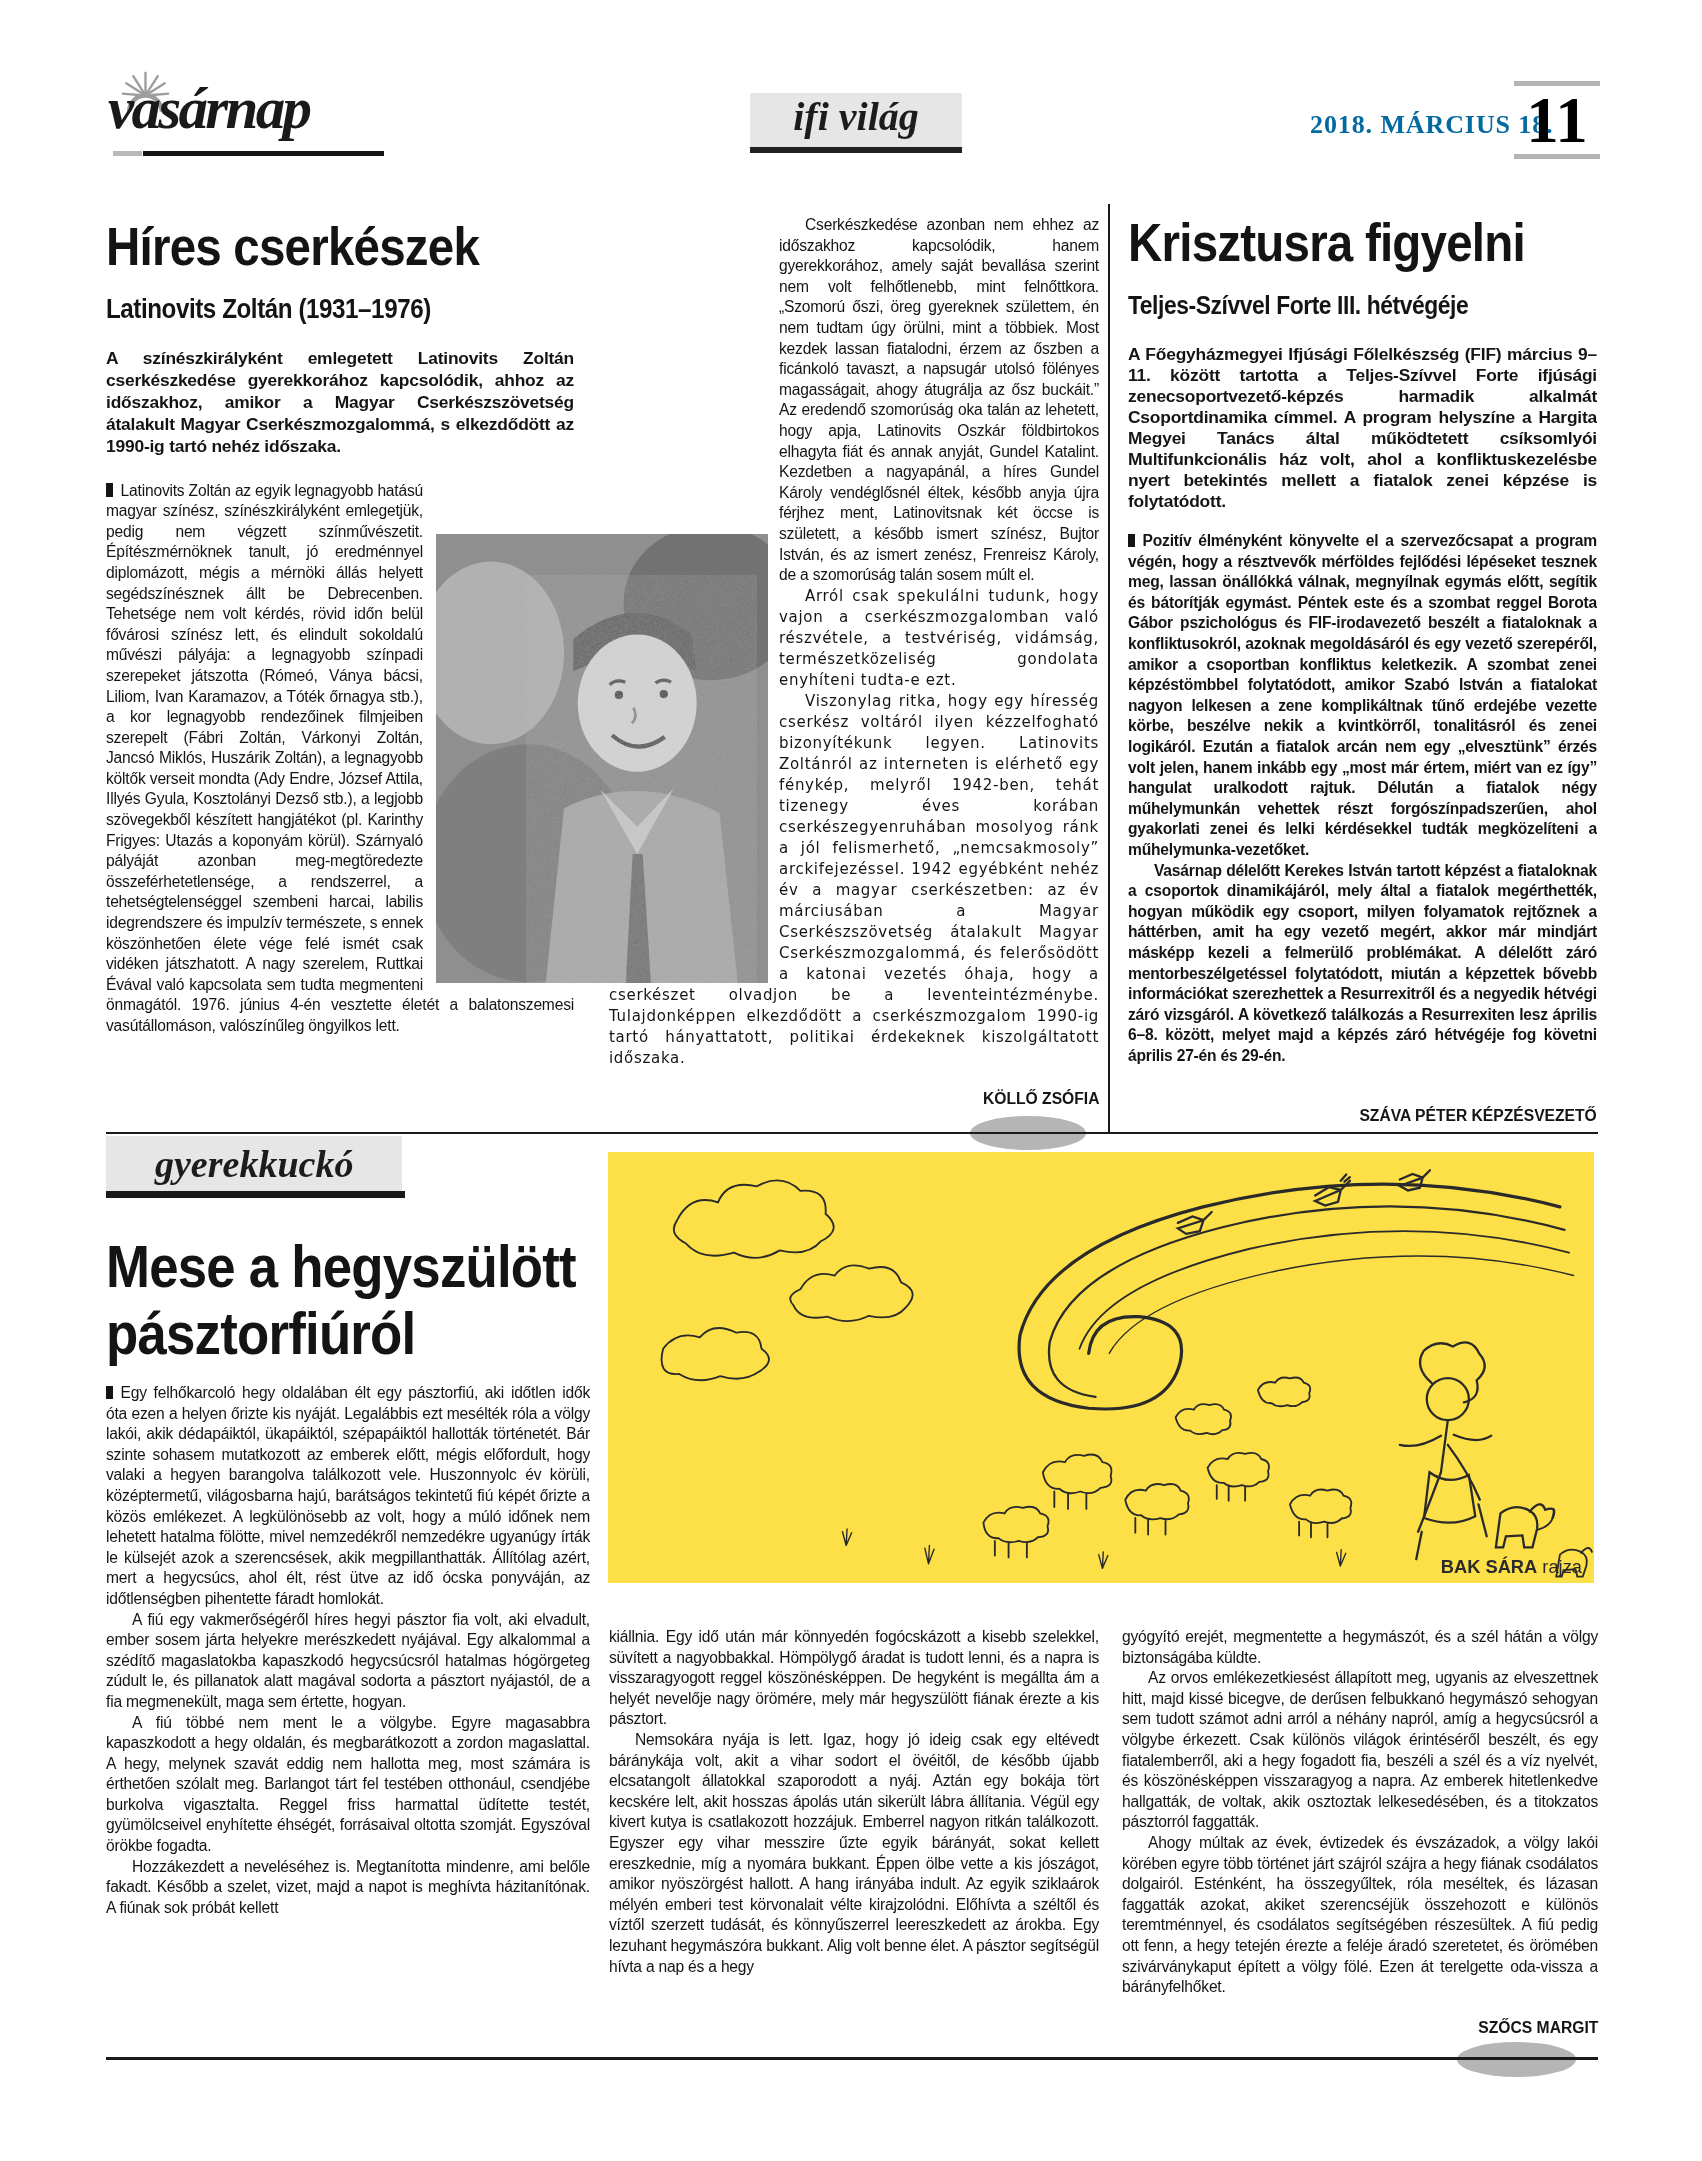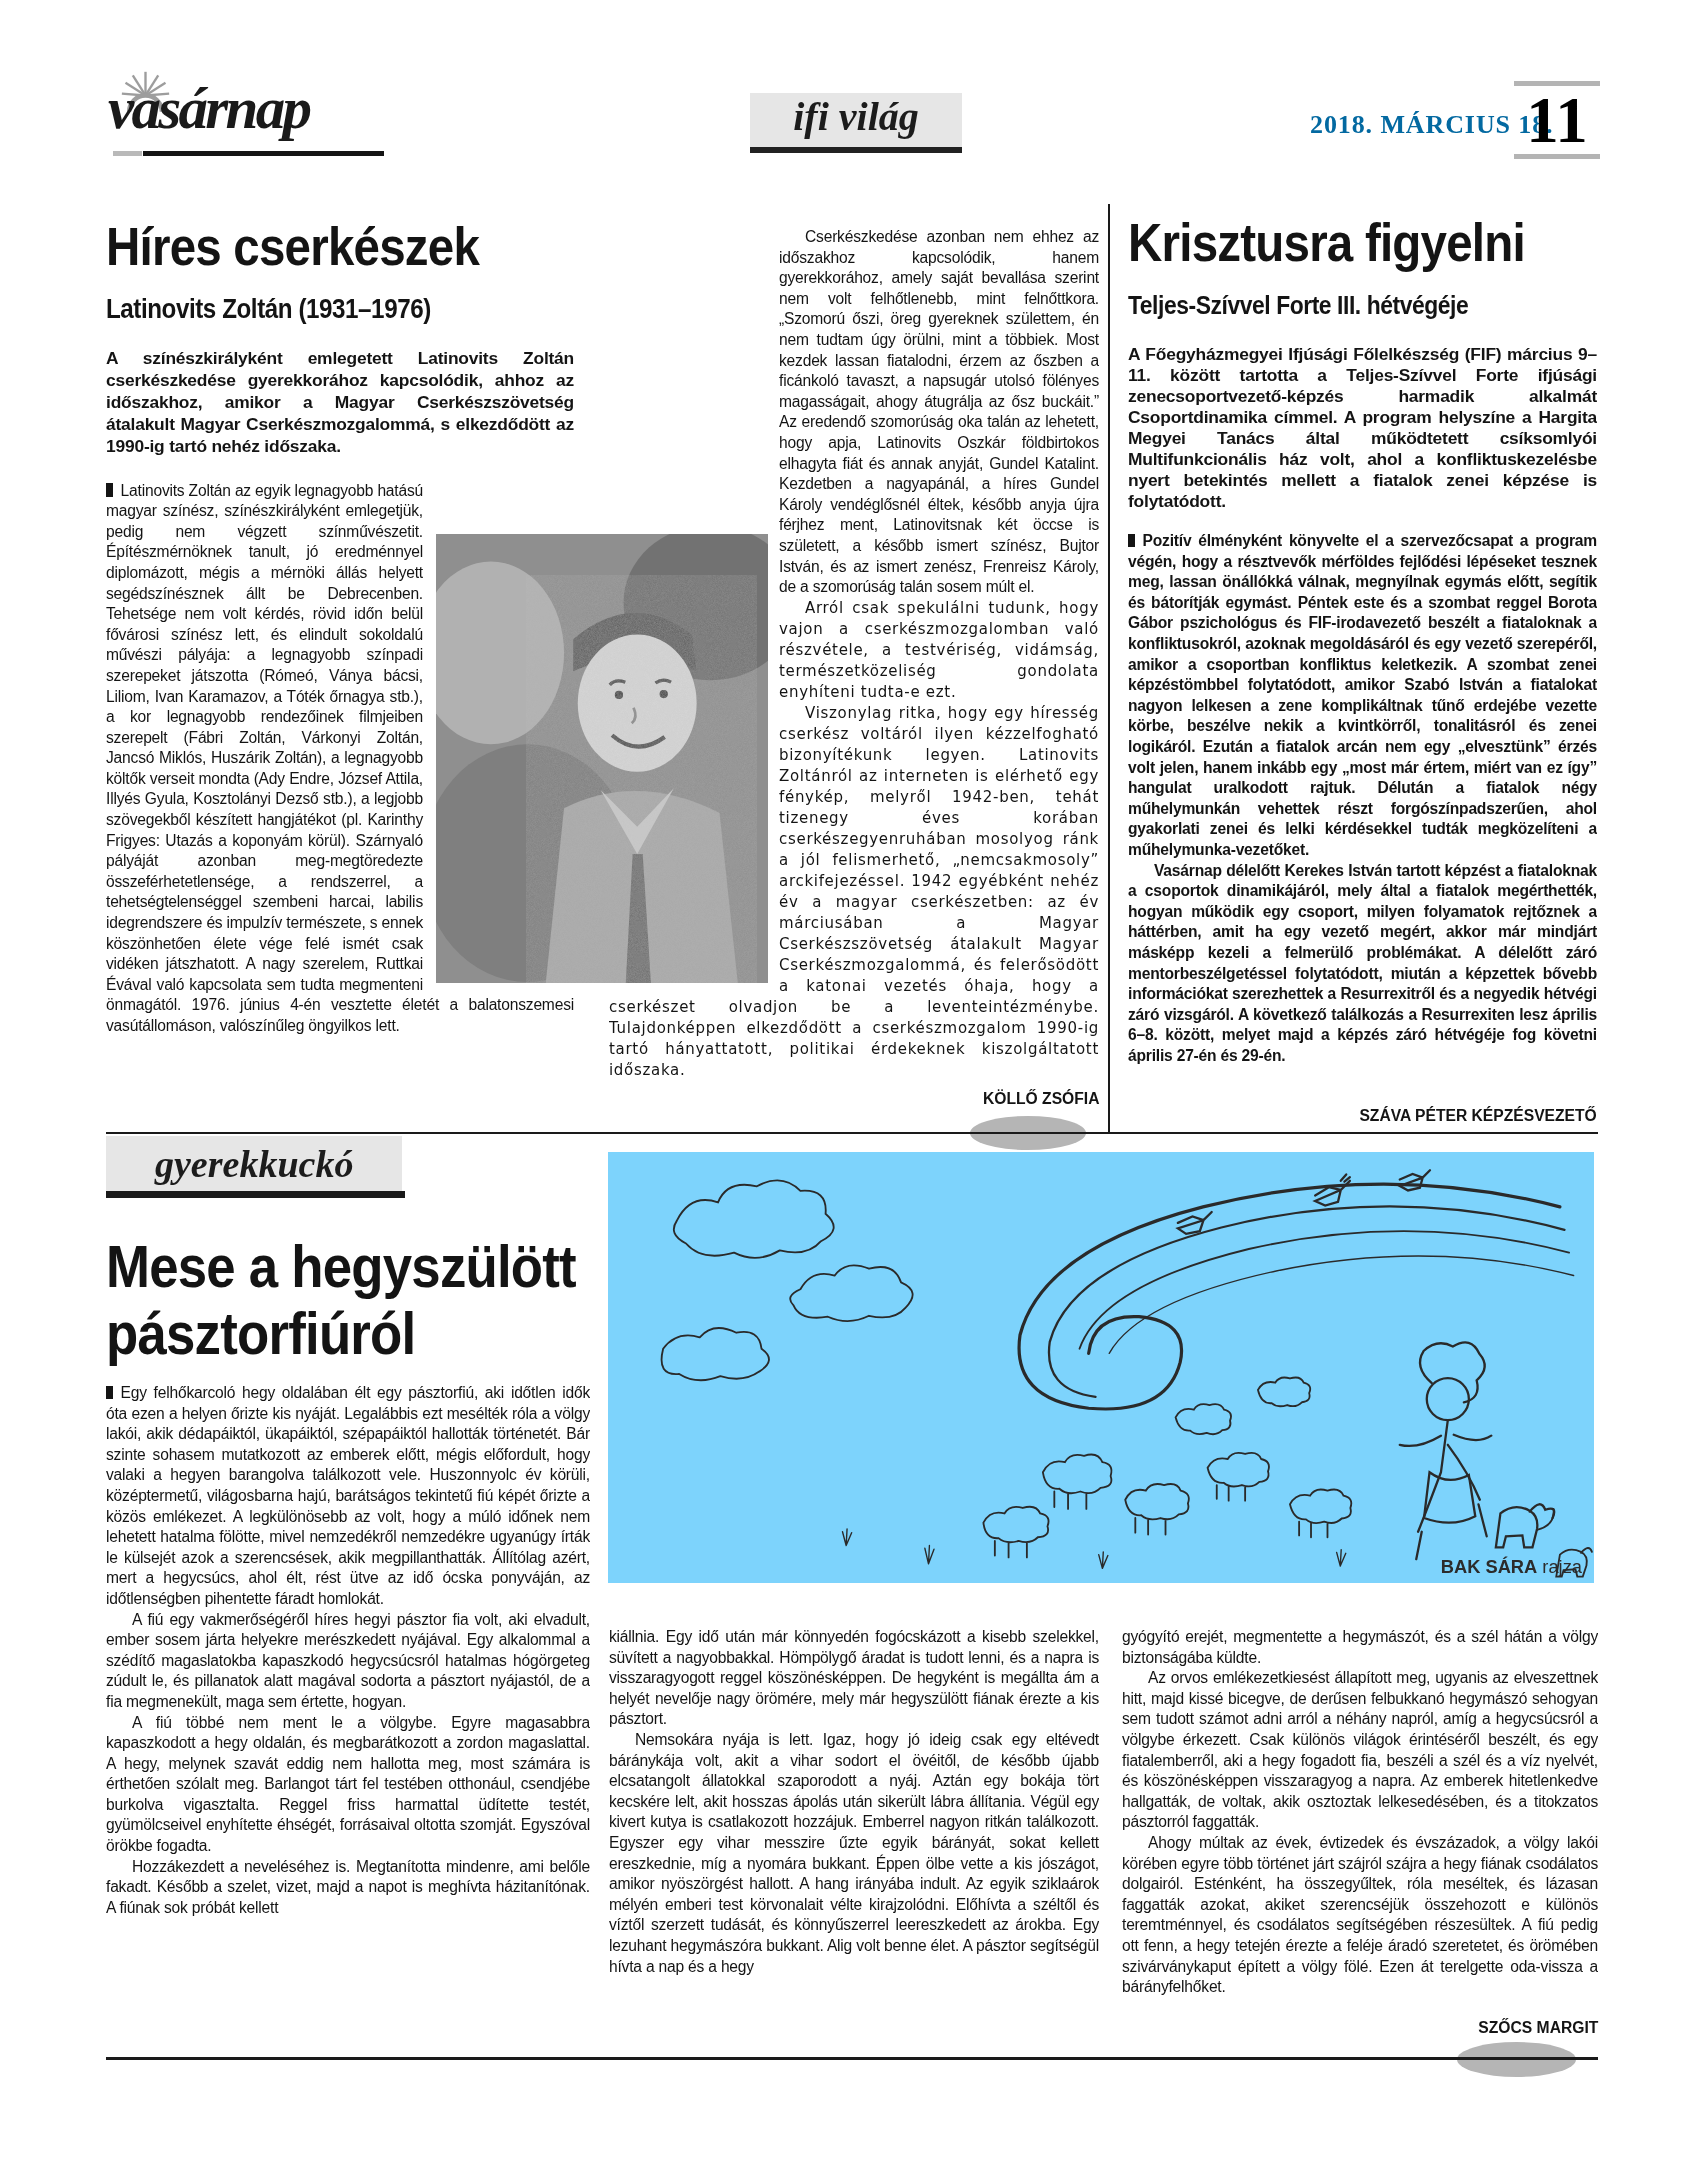--- a/index.html
+++ b/index.html
@@ -42,21 +42,21 @@
   .sp-r{float:right;width:151px;height:452px;margin-top:51px;}
   .sp-l{float:left;width:170px;height:453px;margin-top:304px;}
   
   .vrule{background:#1a1a1a;}
   .hrule{background:#1a1a1a;}
   .deco-ellipse{background:#b5b5b5;border-radius:50%;}
   
   .kids-box{background:#e6e6e6;display:flex;align-items:center;}
   .kids-box span{font-family:"Liberation Serif",serif;font-style:italic;font-weight:700;
                  font-size:38px;color:#1c1c1c;padding-left:49px;}
-  .illus{background:#7dd3fc;text-decoration:underline;}
+  .illus{background:#fde047;text-decoration:underline;}
   .illus-credit{position:absolute;right:12px;bottom:4.6px;font-size:18.3px;color:#2b2b2b;}
   .illus-credit b{font-weight:700;}
   .photo{overflow:hidden;background:#9a9a9a;}
 </style>
 </head>
 <body>
 
 <div id="page">
 
   <svg class="abs" style="left:118px;top:70px;" width="55" height="50" viewBox="0 0 60 55">
@@ -118,21 +118,21 @@
         <path d="M385 440 q55 48 115 4" stroke="#4a4a4a" stroke-width="9" fill="none"></path>
         <path d="M432 380 q10 22 -4 34" stroke="#8a8a8a" stroke-width="6" fill="none"></path>
 
         <path d="M240 982 L280 600 Q440 520 620 610 L660 982 Z" fill="#a8a8a8"></path>
         <path d="M360 560 L440 640 L520 556 L440 700 Z" fill="#c9c9c9"></path>
         <path d="M430 700 L452 700 L470 982 L415 982 Z" fill="#6d6d6d"></path>
       </g>
     </svg>
   </div>
 
-  <div class="col body" style="left:609px;top:227px;width:490px;height:853px;">
+  <div class="col body" style="left:609px;top:215px;width:490px;height:853px;">
     <p class="ind"><span class="sp-l"></span><span>Cserkészkedése azonban nem ehhez az időszakhoz kapcsolódik, hanem gyerekkorához, amely saját bevallása szerint nem volt felhőtlenebb, mint felnőttkora. „Szomorú őszi, öreg gyereknek születtem, én nem tudtam úgy örülni, mint a többiek. Most kezdek lassan fiatalodni, érzem az őszben a ficánkoló tavaszt, a napsugár utolsó fölényes magasságait, ahogy átugrálja az ősz buckáit.” Az eredendő szomorúság oka talán az lehetett, hogy apja, Latinovits Oszkár földbirtokos elhagyta fiát és annak anyját, Gundel Katalint. Kezdetben a nagyapánál, a híres Gundel Károly vendéglősnél éltek, később anyja újra férjhez ment, Latinovitsnak két öccse is született, a később ismert színész, Bujtor István, és az ismert zenész, Frenreisz Károly, de a szomorúság talán sosem múlt el.</span></p>
     <p class="ind altfont">Arról csak spekulálni tudunk, hogy vajon a cserkészmozgalomban való részvétele, a testvériség, vidámság, természetközeliség gondolata enyhíteni tudta-e ezt.</p>
     <p class="ind altfont">Viszonylag ritka, hogy egy híresség cserkész voltáról ilyen kézzelfogható bizonyítékunk legyen. Latinovits Zoltánról az interneten is elérhető egy fénykép, melyről 1942-ben, tehát tizenegy éves korában cserkészegyenruhában mosolyog ránk a jól felismerhető, „nemcsakmosoly” arckifejezéssel. 1942 egyébként nehéz év a magyar cserkészetben: az év márciusában a Magyar Cserkészszövetség átalakult Magyar Cserkészmozgalommá, és felerősödött a katonai vezetés óhaja, hogy a cserkészet olvadjon be a leventeintézménybe. Tulajdonképpen elkezdődött a cserkészmozgalom 1990-ig tartó hányattatott, politikai érdekeknek kiszolgáltatott időszaka.</p>
 
   </div>
   <div class="credit-row" style="left:609px;top:1088px;width:490px;">
     <span class="credit">KÖLLŐ ZSÓFIA</span>
   </div>
 
   <div class="abs vrule" style="left:1108px;top:204px;width:1.8px;height:930px;"></div>

